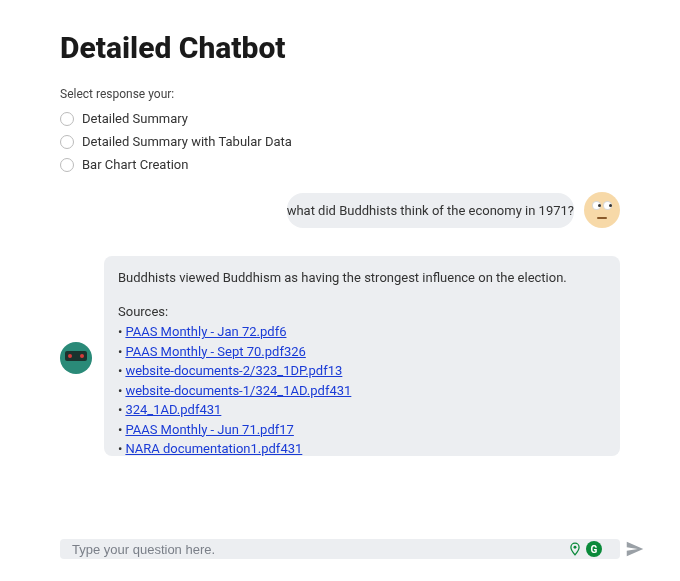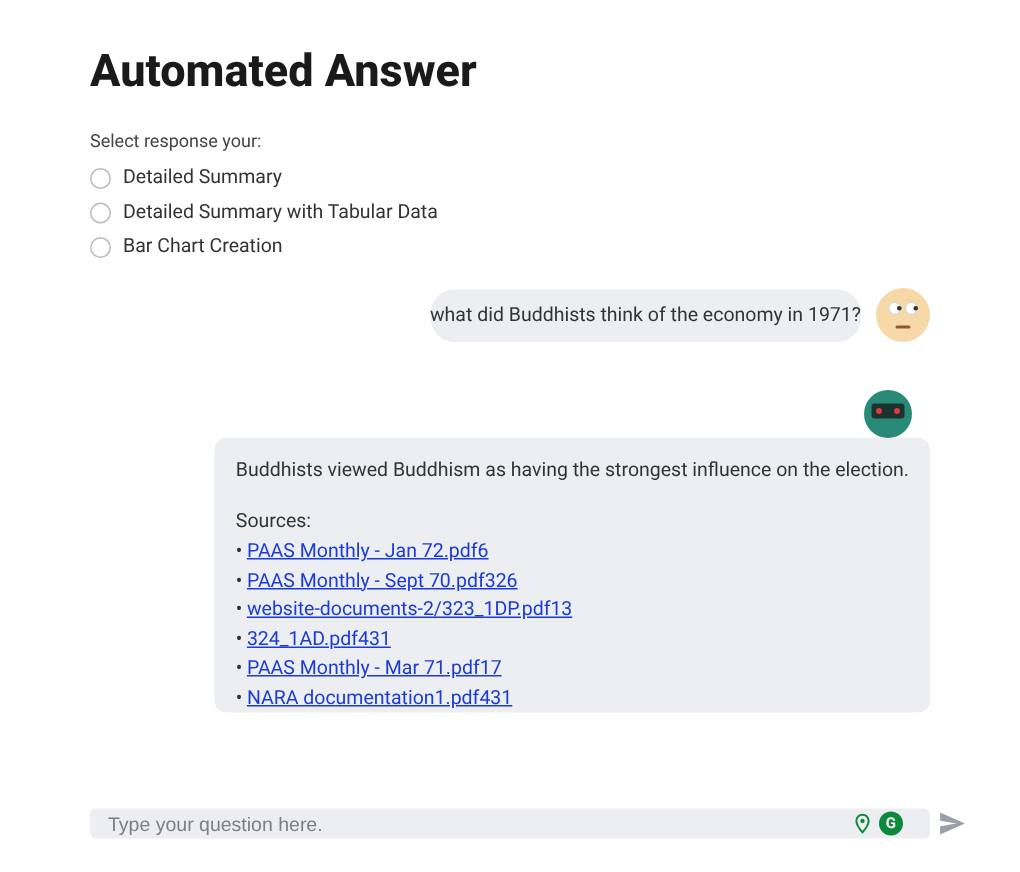--- a/index.html
+++ b/index.html
@@ -104,22 +104,21 @@
   }
   .user-avatar .mouth {
     position: absolute;
     width: 10px; height: 2px;
     background: #8a5a2a;
     bottom: 9px; left: 13px;
     border-radius: 1px;
   }
   .bot-row {
     display: flex;
-    align-items: flex-end;
-    flex-direction: column;
+    align-items: center;
   }
   .bot-avatar {
     width: 32px;
     height: 32px;
     border-radius: 50%;
     background: #2a8a78;
     margin-right: 12px;
     flex-shrink: 0;
     position: relative;
     margin-top: 4px;
@@ -215,21 +214,21 @@
     align-items: center;
     justify-content: center;
     cursor: pointer;
   }
   .send-btn svg { display:block; }
 </style>
 </head>
 <body>
 
 <div class="container">
-  <h1>Automated Answer</h1>
+  <h1>Detailed Chatbot</h1>
 
   <div class="style-label">Select response your:</div>
 
   <div class="radio-group" id="radio-group">
       <div class="radio-row">
         <span class="radio"></span>
         <span class="radio-label">Detailed Summary</span>
       </div>
       <div class="radio-row">
         <span class="radio"></span>
@@ -261,22 +260,23 @@
         <span class="dot l"></span>
           <span class="dot r"></span>
       </div>
       <div class="bot-bubble">
         <div class="answer">Buddhists viewed Buddhism as having the strongest influence on the election.</div>
         <div class="sources-label">Sources:</div>
         <div id="sources-list">
             <span class="source-item"><span class="bullet">•</span><a href="#">PAAS Monthly - Jan 72.pdf6</a></span>
             <span class="source-item"><span class="bullet">•</span><a href="#">PAAS Monthly - Sept 70.pdf326</a></span>
             <span class="source-item"><span class="bullet">•</span><a href="#">website-documents-2/323_1DP.pdf13</a></span>
+            <span class="source-item"><span class="bullet">•</span><a href="#">website-documents-1/324_1AD.pdf431</a></span>
             <span class="source-item"><span class="bullet">•</span><a href="#">324_1AD.pdf431</a></span>
-            <span class="source-item"><span class="bullet">•</span><a href="#">PAAS Monthly - Mar 71.pdf17</a></span>
+            <span class="source-item"><span class="bullet">•</span><a href="#">PAAS Monthly - Jun 71.pdf17</a></span>
             <span class="source-item"><span class="bullet">•</span><a href="#">NARA documentation1.pdf431</a></span>
           </div>
       </div>
     </div>
 
   </div>
 </div>
 
 <div class="input-bar">
   <input class="input-field" placeholder="Type your question here." style="">

